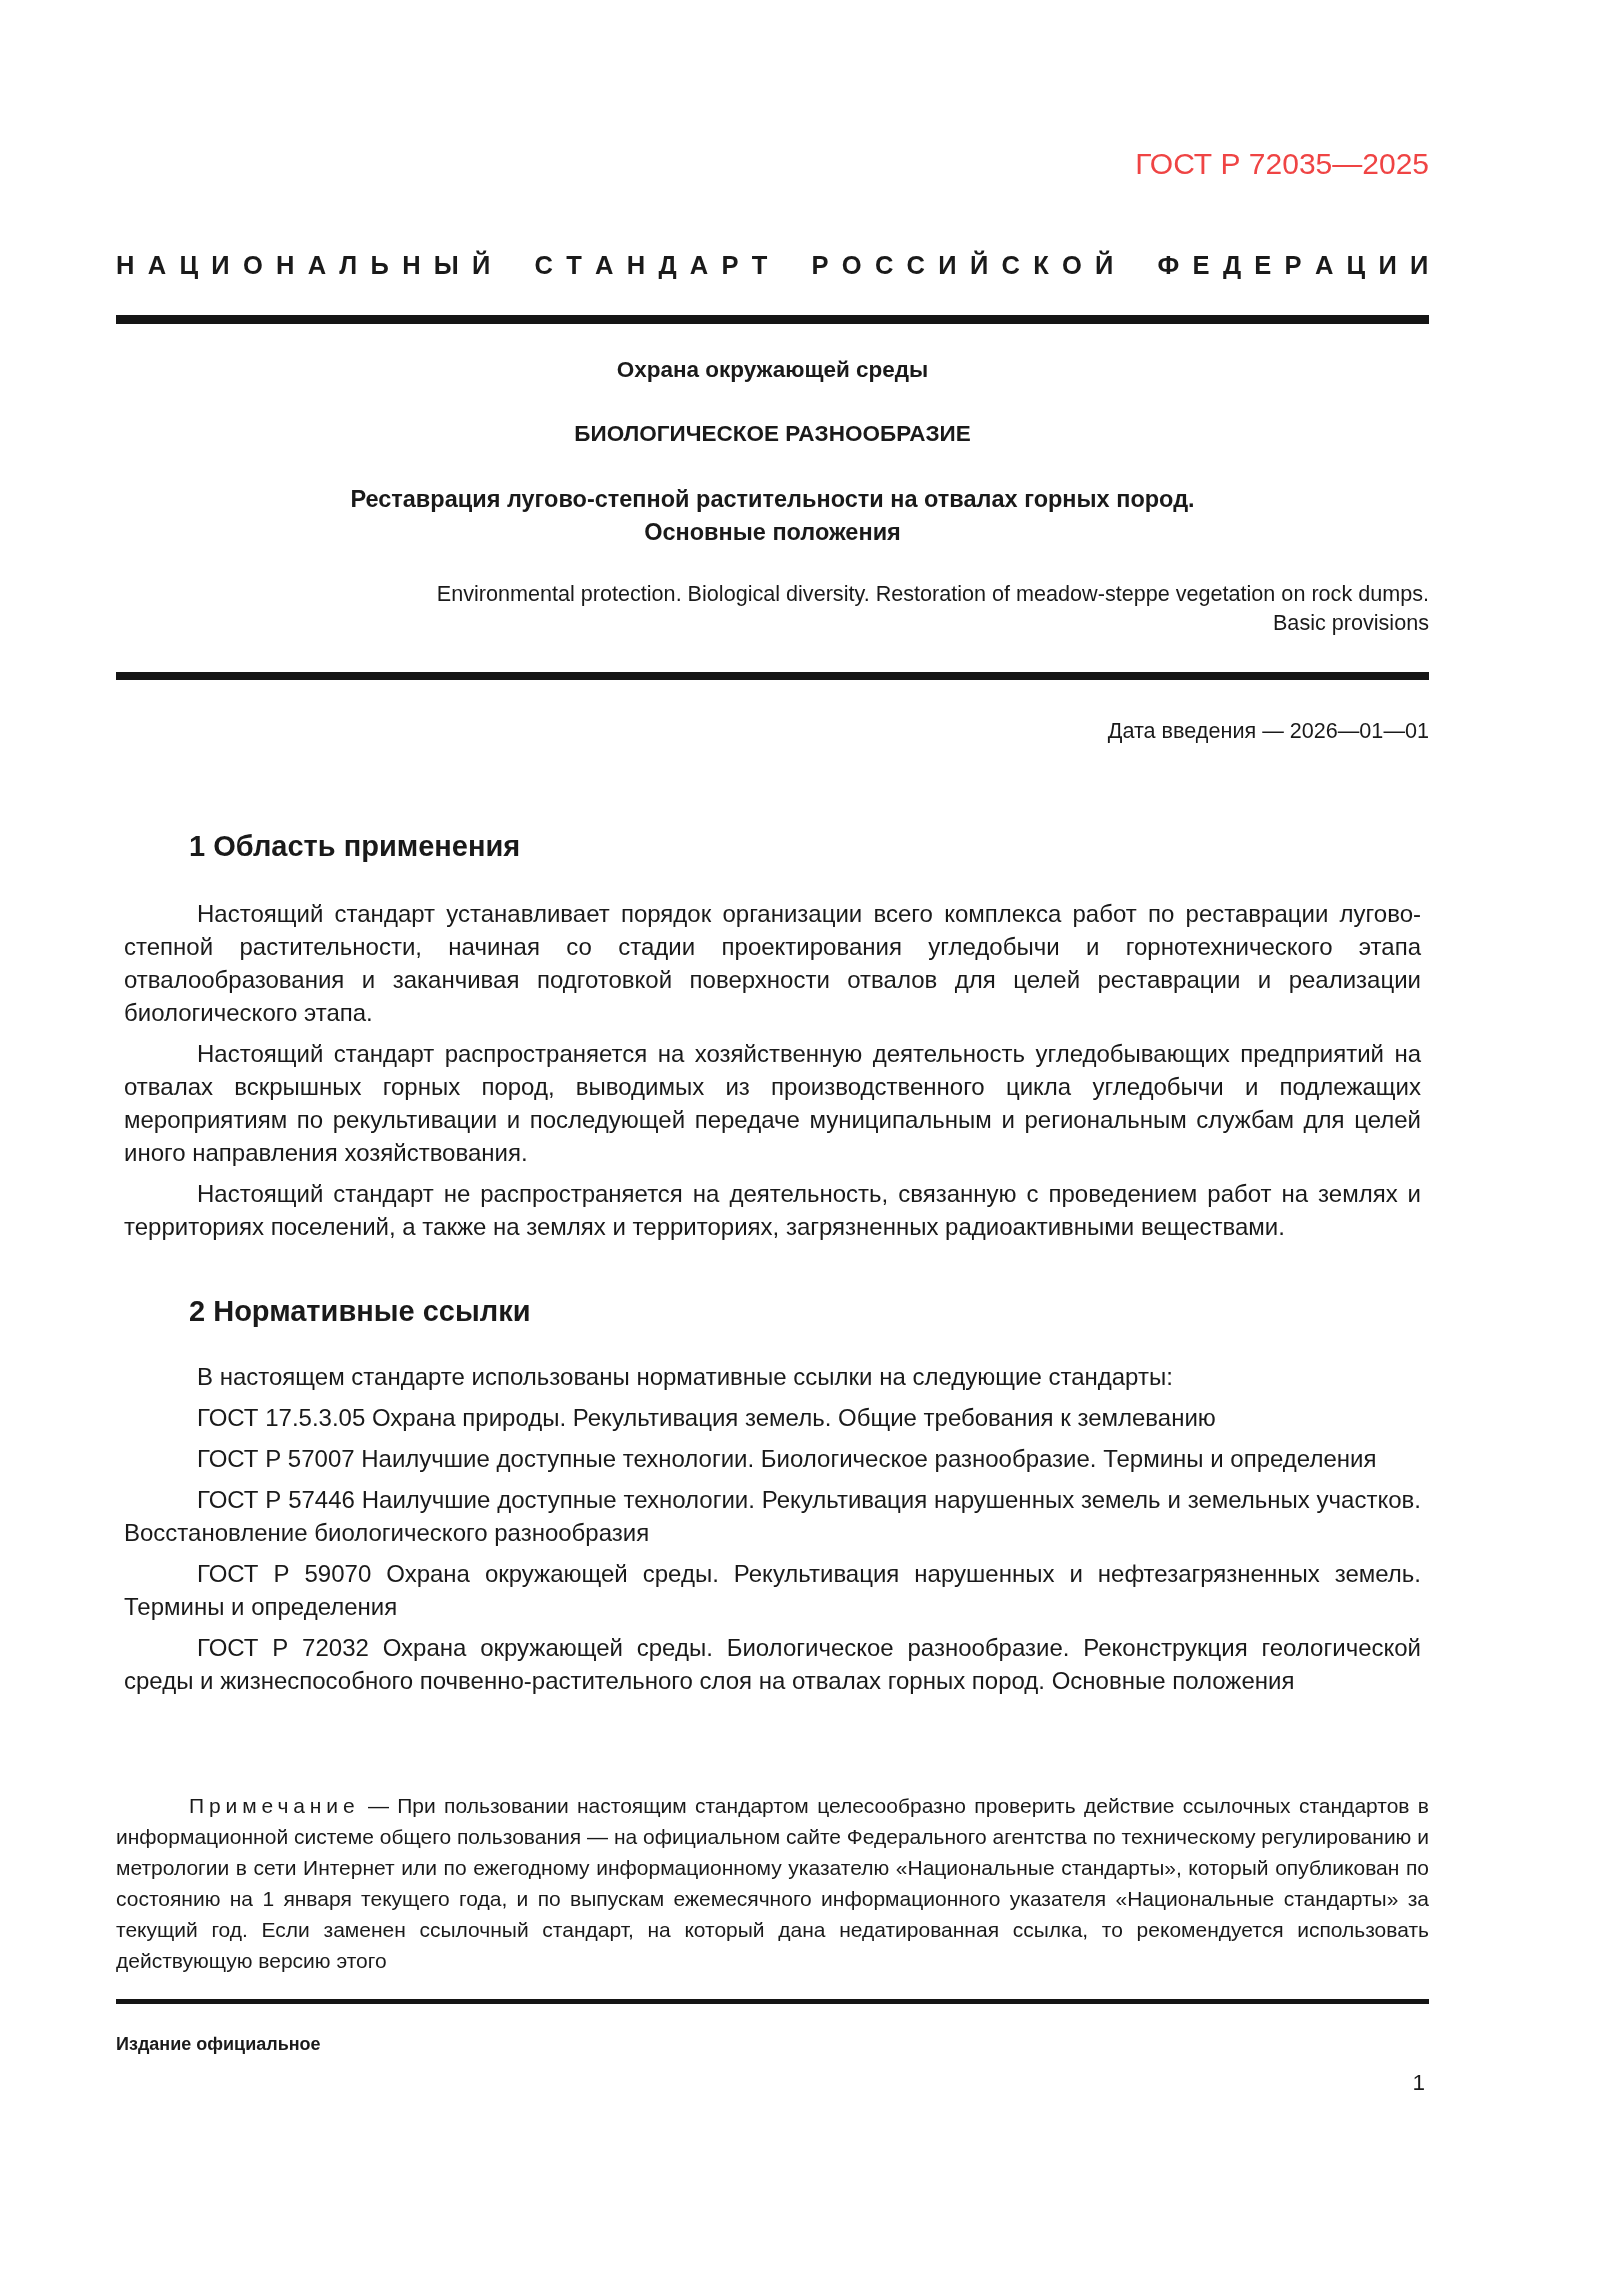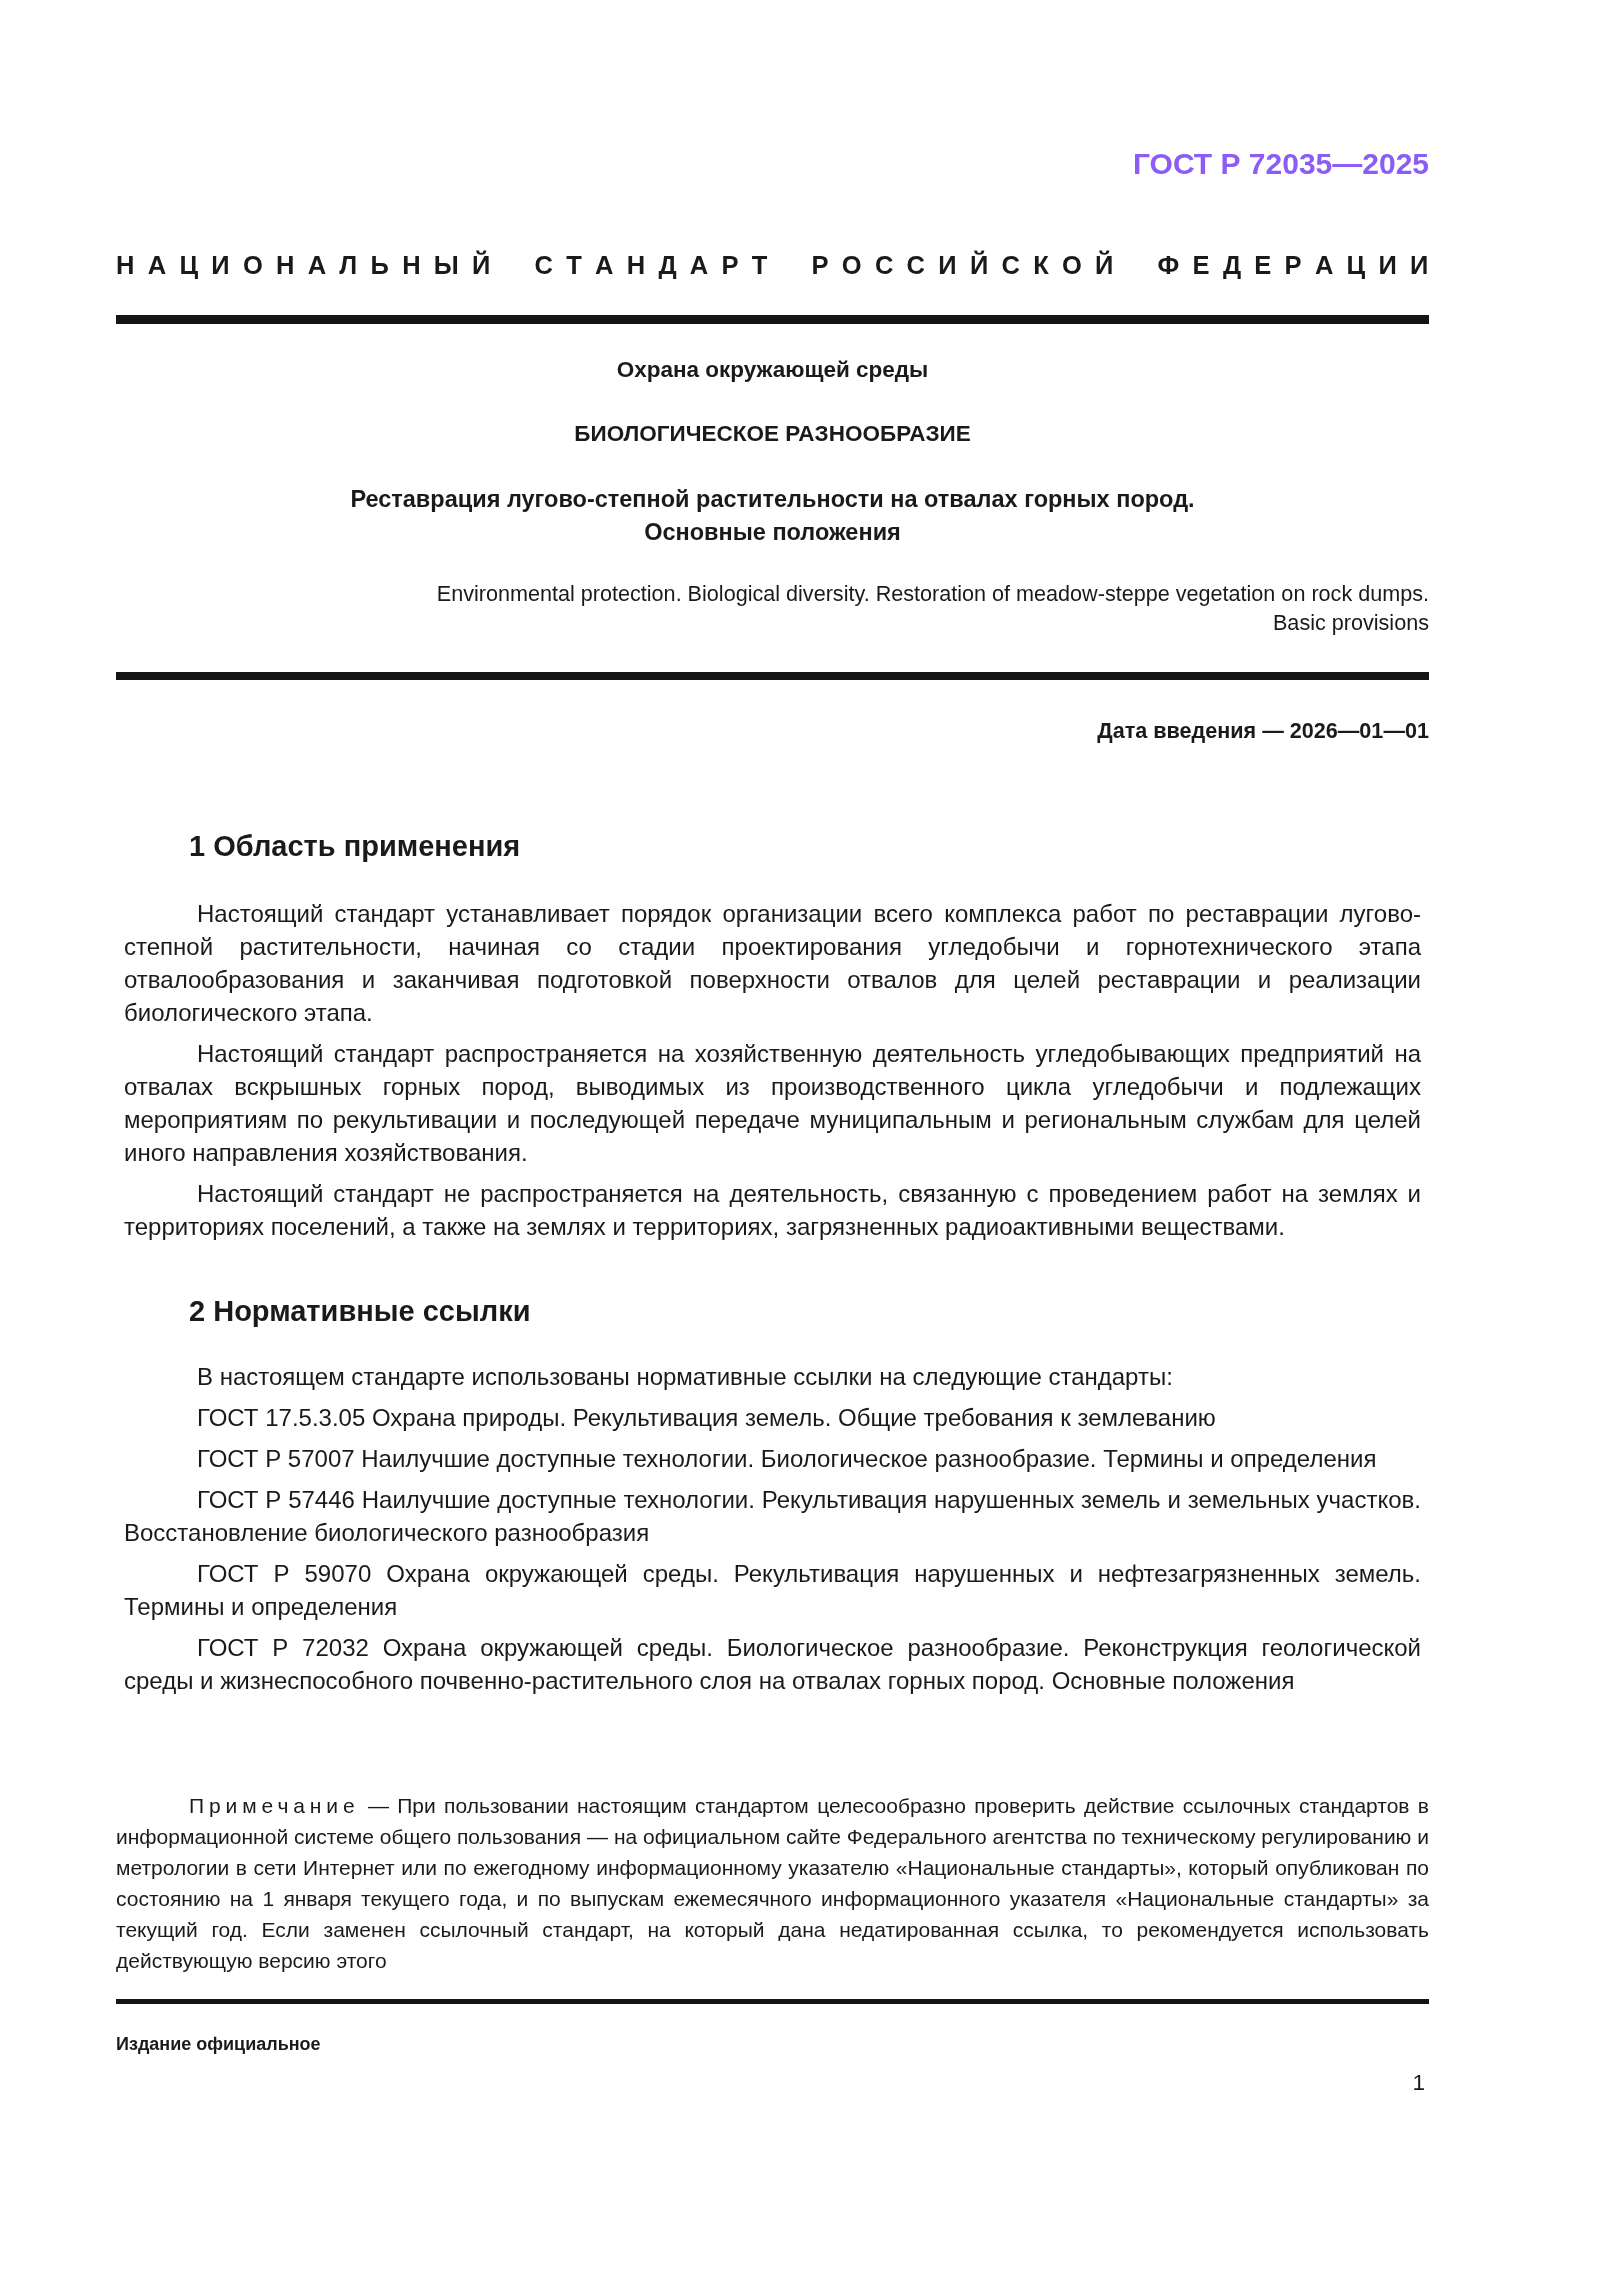--- a/index.html
+++ b/index.html
@@ -1,36 +1,36 @@
 <!DOCTYPE html>
 <html><head>
 <meta charset="utf-8">
 <style>
   html, body { margin: 0; padding: 0; background: #ffffff; }
   body { width: 1621px; height: 2293px; position: relative; overflow: hidden;
          font-family: "Liberation Sans", sans-serif; color: #1a1a1a; }
   .page { position: absolute; left: 116px; top: 0; width: 1313px; height: 2293px; }
 
-  .doc-code { position: absolute; right: 0; top: 147px; font-size: 30px; font-weight: bold;
-              letter-spacing: 0px; color: #8b5cf6; }
+  .doc-code { position: absolute; right: 0; top: 147px; font-size: 30px; font-weight: normal;
+              letter-spacing: 0px; color: #ef4444; }
   .nat-band { position: absolute; left: 0; right: 0; top: 251px; font-size: 25.5px; font-weight: bold;
               display: flex; justify-content: space-between; color: #1a1a1a; }
   .nat-band .ch { display: inline-block; }
   .rule { position: absolute; left: 0; right: 0; background: #151515; }
   .rule.top { top: 315px; height: 8.8px; }
   .rule.mid { top: 672px; height: 7.8px; }
   .rule.bottom { top: 1999px; height: 4.9px; }
 
   .center { position: absolute; left: 0; right: 0; text-align: center; }
   .t-category { top: 357px; font-size: 22.5px; font-weight: bold; }
   .t-subject { top: 421px; font-size: 22.5px; font-weight: bold; }
   .t-title { top: 483px; font-size: 23.5px; font-weight: bold; line-height: 33px; }
   .t-english { top: 579px; font-size: 21.6px; line-height: 29px; text-align: right; }
 
-  .intro-date { position: absolute; right: 0; top: 718px; font-size: 21.6px; font-weight: bold; }
+  .intro-date { position: absolute; right: 0; top: 718px; font-size: 21.6px; font-weight: normal; }
 
   .section-head { position: absolute; left: 73px; font-size: 29px; font-weight: bold; }
   .sh1 { top: 830px; }
   .sh2 { top: 1295px; }
 
   .body { position: absolute; left: 0; right: 0; font-size: 24px; line-height: 33px; text-align: justify; }
   .body p { margin: 8px; text-indent: 73px; }
   .b1 { top: 889px; }
   .b2 { top: 1352px; }
   .note { position: absolute; left: 0; right: 0; top: 1790px; font-size: 21px; line-height: 31px; text-align: justify; }

